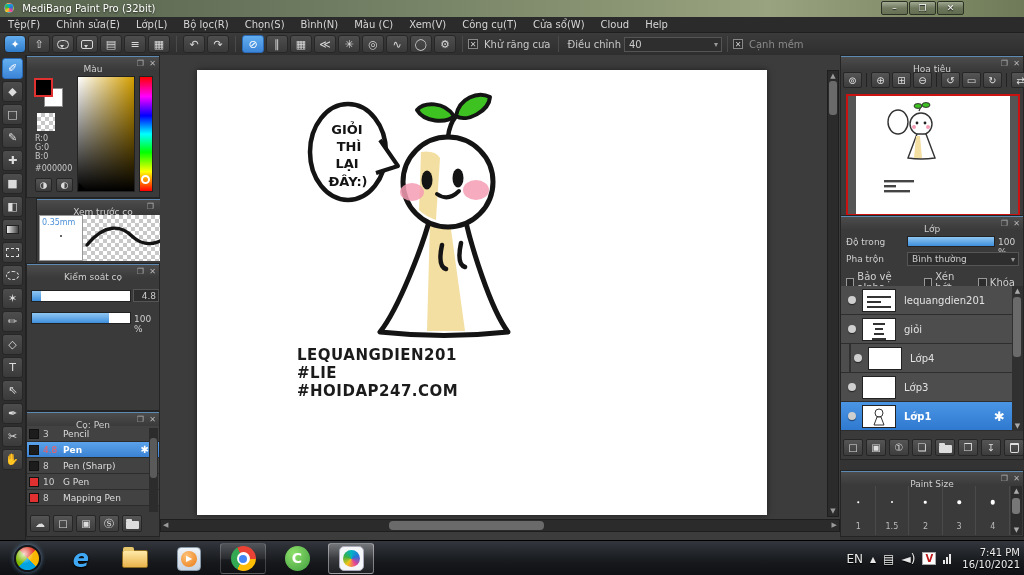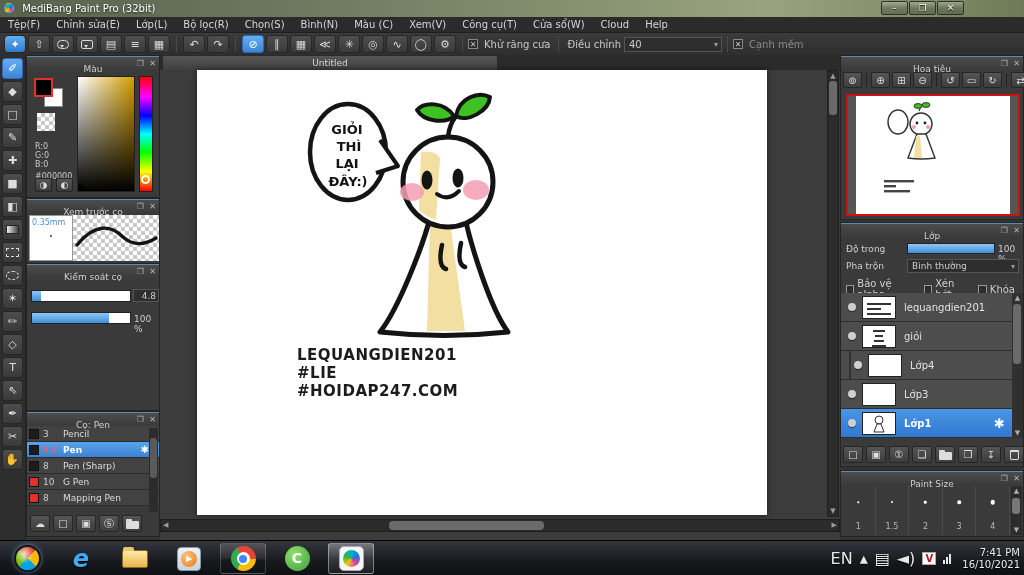--- a/index.html
+++ b/index.html
@@ -66,31 +66,31 @@
     position:relative; text-align:center; }
   .ptitle { font-size:9px; color:#cfcfcf; line-height:13px; }
   .pico { position:absolute; top:1px; font-size:8px; color:#b5b5b5; line-height:12px; }
   .pico.x { right:3px; } .pico.pop { right:15px; }
 
   
   #panel-color { left:26px; top:0; width:134px; height:143px; }
   #fg-swatch { position:absolute; left:7px; top:22px; width:19px; height:19px; background:#000; border:2px solid #e03030; }
   #bg-swatch { position:absolute; left:17px; top:32px; width:19px; height:19px; background:#fff; border:1px solid #888; }
   #tr-swatch { position:absolute; left:10px; top:57px; width:18px; height:18px; }
-  .rgbtxt { position:absolute; left:8px; font-size:8px; color:#c9c9c9;margin-top:8px; }
+  .rgbtxt { position:absolute; left:8px; font-size:8px; color:#c9c9c9; }
   #sv-box { position:absolute; left:50px; top:20px; width:58px; height:116px; border:1px solid #222;
     background-image:linear-gradient(to top,#000,rgba(0,0,0,0)), linear-gradient(to right,#fff,#d49f00); }
   #sv-cursor { position:absolute; left:1px; bottom:1px; width:7px; height:7px; border-left:6px solid #000; border-top:6px solid transparent; }
   #hue-bar { position:absolute; left:112px; top:20px; width:14px; height:116px; border:1px solid #222;
     background:linear-gradient(#f00,#f0f 17%,#00f 34%,#0ff 50%,#0f0 66%,#ff0 83%,#f00); }
   #hue-cursor { position:absolute; left:1px; top:86%; width:9px; height:9px; border:2px solid #fff; border-radius:50%; }
   .cbtn { position:absolute; width:17px; height:14px; border-radius:2px; background:linear-gradient(#555,#3c3c3c);
     border:1px solid #262626; color:#ddd; font-size:9px; text-align:center; line-height:13px; }
 
-  #panel-preview { left:26px; top:143px; width:134px; height:82px;text-decoration:underline; }
+  #panel-preview { left:36px; top:143px; width:134px; height:82px;text-decoration:underline; }
   #pv-size { position:absolute; left:2px; top:16px; width:44px; height:46px; background:#fff; border:1px solid #999; }
   #pv-size .sz { color:#4a90d8; font-size:8px; display:block; margin:2px 0 0 2px; }
   #pv-size .dot { display:block; width:2px; height:2px; background:#333; border-radius:50%; margin:8px auto; }
   #pv-stroke { position:absolute; left:46px; top:16px; width:86px; height:46px; }
 
   #panel-control { left:26px; top:208px; width:134px; height:148px; }
   .slider { position:absolute; height:12px; background:#fff; border:1px solid #222; }
   .slider .fill { height:100%; background:linear-gradient(#8fc7f2,#3f8fdc); }
   .valbox { position:absolute; width:26px; height:13px; background:#2e2e2e; border:1px solid #555;
     color:#ccc; font-size:9px; text-align:right; line-height:12px; padding-right:2px; }
@@ -139,21 +139,21 @@
   #rightpanels { position:absolute; left:840px; top:0; width:184px; height:485px; }
   #panel-nav { left:0; top:0; width:184px; height:165px; }
   .navbtns { position:absolute; left:2px; top:16px; display:flex; align-items:center; gap:2px; }
   .navbtn { width:19px; height:16px; border-radius:2px; background:linear-gradient(#555,#3d3d3d);
     border:1px solid #262626; color:#ddd; font-size:10px; text-align:center; line-height:15px; }
   .nsep { width:1px; height:14px; background:#222; margin:0 2px; }
   #nav-thumb { position:absolute; left:5px; top:38px; width:174px; height:122px; background:#2a2a2a; border:2px solid #cc1111; }
   #nav-thumb .paper { position:absolute; left:8px; top:0; right:8px; bottom:0; background:#fff; }
   #nav-thumb .strip { position:absolute; top:0; bottom:0; width:8px; background:#555; }
 
-  #panel-layers { left:0; top:167px; width:184px; height:245px; }
+  #panel-layers { left:0; top:160px; width:184px; height:245px; }
   .lrow-label { position:absolute; color:#cfcfcf; font-size:9px; }
   #blend-dd { position:absolute; left:66px; top:36px; width:112px; height:14px; background:#2e2e2e;
     border:1px solid #555; color:#ccc; font-size:9px; line-height:13px; padding:0 4px; }
   #blend-dd .dda { position:absolute; right:3px; top:0; font-size:8px; color:#999; }
   .cb { display:inline-flex; align-items:center; margin-right:8px; }
   .cb .box { width:9px; height:9px; border:1px solid #999; background:#2c2c2c; margin-right:3px; }
   .cb .cl { font-size:10px; color:#cfcfcf; }
   #layerlist { position:absolute; left:0; top:70px; width:172px; height:145px; background:#3e3e3e; }
   .lrow { position:relative; height:29px; background:#4d4d4d; border-bottom:1px solid #2e2e2e;
     display:flex; align-items:center; }
@@ -203,21 +203,21 @@
     background:conic-gradient(from -30deg,#ea4335 0 120deg,#fbbc05 120deg 240deg,#34a853 240deg 360deg); }
   .chrome::before { content:""; position:absolute; left:6px; top:6px; width:13px; height:13px; border-radius:50%; background:#fff; }
   .chrome::after { content:""; position:absolute; left:8.5px; top:8.5px; width:8px; height:8px; border-radius:50%; background:#4285f4; }
   .coccoc { width:25px; height:25px; border-radius:50%; background:radial-gradient(circle at 35% 30%,#8fe06a,#3f9e3f);
     color:#fff; font-weight:bold; font-size:14px; text-align:center; line-height:24px; }
   .mdb { width:25px; height:25px; border-radius:5px; background:#f4f6f8; border:1px solid #aab;
     display:flex; align-items:center; justify-content:center; }
   .mdb .drop { width:17px; height:17px; border-radius:50%;
     background:conic-gradient(#00b3c8,#2a6fd8,#e84393,#f5c518,#3bb143,#00b3c8); }
   #tray { position:absolute; right:4px; top:0; height:35px; display:flex; align-items:center; gap:7px; }
-  #tray .t { color:#e8e8e8; font-size:16px; text-shadow:0 1px 1px #000;text-align:right; }
+  #tray .t { color:#e8e8e8; font-size:12px; text-shadow:0 1px 1px #000;text-align:right; }
   #tray .vbadge { width:14px; height:13px; background:#fff; border:1px solid #aaa; color:#c01818;
     font-size:10px; font-weight:bold; text-align:center; line-height:12px; }
   .sigbars { display:flex; align-items:flex-end; gap:1px; height:11px; }
   .sigbars i { width:2px; background:#e8e8e8; display:block; }
   #clock { text-align:right; color:#eee; font-size:10px; line-height:12px; text-shadow:0 1px 1px #000; margin-left:4px; }
 
   svg text { font-family:"DejaVu Sans", sans-serif; }
   .bubtxt { font-size:13px; font-weight:bold; fill:#141414; text-anchor:middle; }
   .captxt { font-size:15px; font-weight:bold; fill:#1b1b1b; letter-spacing:0.5px; }
 </style>
@@ -400,23 +400,20 @@
       <div class="pbots">
         <span class="pbot">☁</span>
         <span class="pbot">□</span>
         <span class="pbot">▣</span>
         <span class="pbot">Ⓢ</span>
         <span class="pbot"><span class="folder-ic"></span></span>
       </div>
     </div>
 
     <div id="canvasarea">
-      <div id="tabbar">
-        <div id="doc-tab">Untitled</div>
-      </div>
       <div id="canvas-white">
         <svg width="570" height="445" viewBox="0 0 570 445">
 
           <path d="M224 82 Q238 80 243 88 L238 156 Q226 150 220 144 Z" fill="#f4dfa2"></path>
           <path d="M233 152 L253 152 L268 261 L230 261 Z" fill="#f4dfa2"></path>
 
           <path d="M233 148 C 226 175, 202 238, 183 262 Q 247 269, 311 262 C 293 238, 274 175, 268 148 Z" fill="#ffffff" fill-opacity="0" stroke="#141414" stroke-width="5" stroke-linejoin="round"></path>
 
           <path d="M245 175 C 242 189, 243 197, 249 199" fill="none" stroke="#141414" stroke-width="4.5" stroke-linecap="round"></path>
           <path d="M264 173 C 261 187, 262 195, 268 197" fill="none" stroke="#141414" stroke-width="4.5" stroke-linecap="round"></path>

